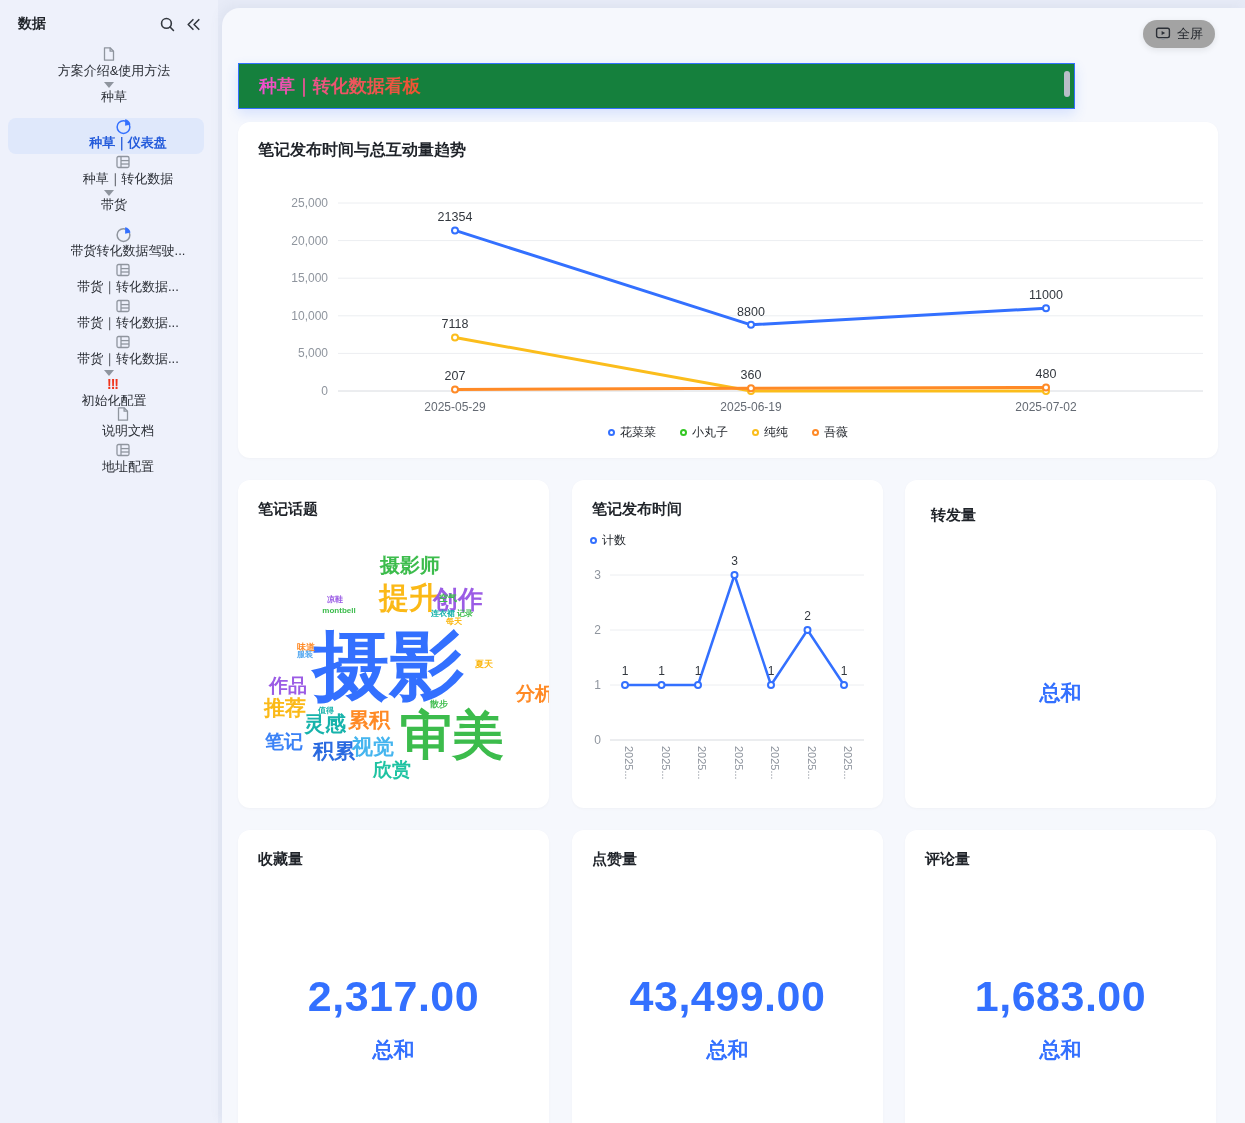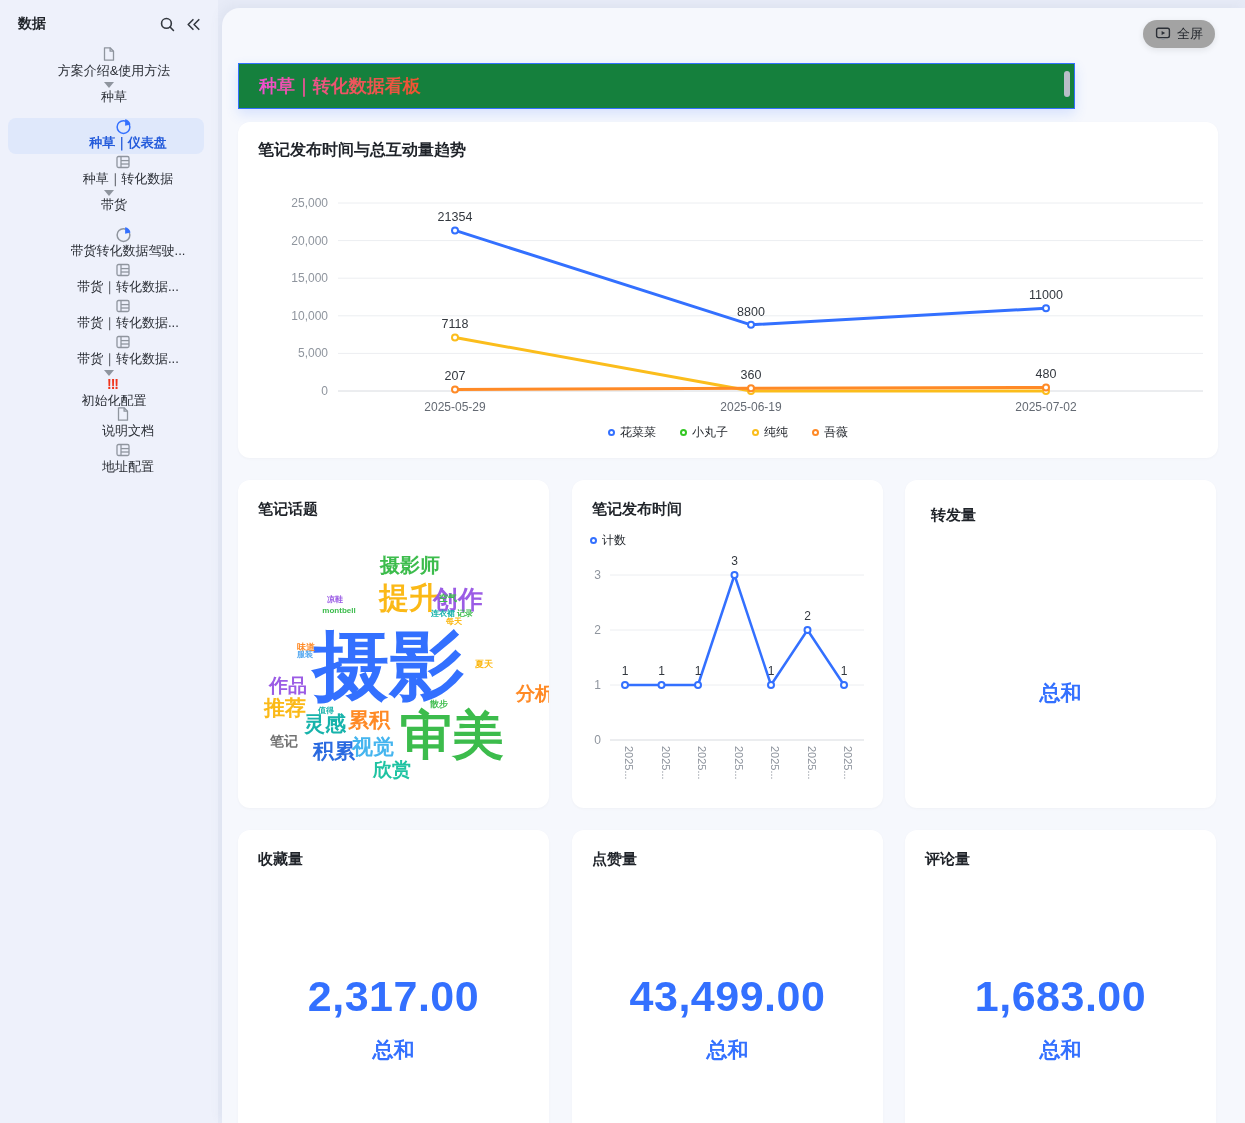--- a/index.html
+++ b/index.html
@@ -282,21 +282,21 @@
         <span class="cw" style="left: 214px; top: 255px; font-size: 52px; color: rgb(60, 188, 76);">审美</span>
         <span class="cw" style="left: 155px; top: 118px; font-size: 30px; color: rgb(251, 185, 23); margin-left: 16px;">提升</span>
         <span class="cw" style="left: 220px; top: 119px; font-size: 25px; color: rgb(155, 92, 229);">创作</span>
         <span class="cw" style="left: 172px; top: 85px; font-size: 20px; color: rgb(60, 188, 76);">摄影师</span>
         <span class="cw" style="left: 47px; top: 227px; font-size: 21px; color: rgb(251, 185, 23);">推荐</span>
         <span class="cw" style="left: 87px; top: 243px; font-size: 21px; color: rgb(23, 179, 171);">灵感</span>
         <span class="cw" style="left: 131px; top: 239px; font-size: 21px; color: rgb(255, 138, 38);">累积</span>
         <span class="cw" style="left: 96px; top: 270px; font-size: 21px; color: rgb(42, 106, 224);">积累</span>
         <span class="cw" style="left: 135px; top: 266px; font-size: 21px; color: rgb(69, 181, 239);">视觉</span>
         <span class="cw" style="left: 154px; top: 289px; font-size: 19px; color: rgb(31, 195, 162);">欣赏</span>
-        <span class="cw" style="left: 46px; top: 261px; font-size: 14px; color: #737373; text-align: right;">笔记</span>
+        <span class="cw" style="left: 46px; top: 261px; font-size: 19px; color: #3b82f6; text-align: right;">笔记</span>
         <span class="cw" style="left: 50px; top: 205px; font-size: 19px; color: rgb(155, 92, 229);">作品</span>
         <span class="cw" style="left: 254px; top: 213px; font-size: 19px; color: rgb(255, 138, 38); margin-left: 43px;">分析</span>
         <span class="cw" style="left: 210px; top: 98px; font-size: 9px; color: rgb(60, 188, 76); margin-top: 20px;">空气</span>
         <span class="cw" style="left: 97px; top: 120px; font-size: 8px; color: rgb(155, 92, 229);">凉鞋</span>
         <span class="cw" style="left: 101px; top: 131px; font-size: 8px; color: rgb(60, 188, 76);">montbell</span>
         <span class="cw" style="left: 205px; top: 134px; font-size: 8px; color: rgb(23, 179, 171);">连衣裙</span>
         <span class="cw" style="left: 227px; top: 134px; font-size: 8px; color: rgb(60, 188, 76);">记录</span>
         <span class="cw" style="left: 216px; top: 142px; font-size: 8px; color: rgb(251, 185, 23);">每天</span>
         <span class="cw" style="left: 68px; top: 167px; font-size: 9px; color: rgb(255, 138, 38);">味道</span>
         <span class="cw" style="left: 67px; top: 175px; font-size: 8px; color: rgb(84, 168, 240);">服装</span>

